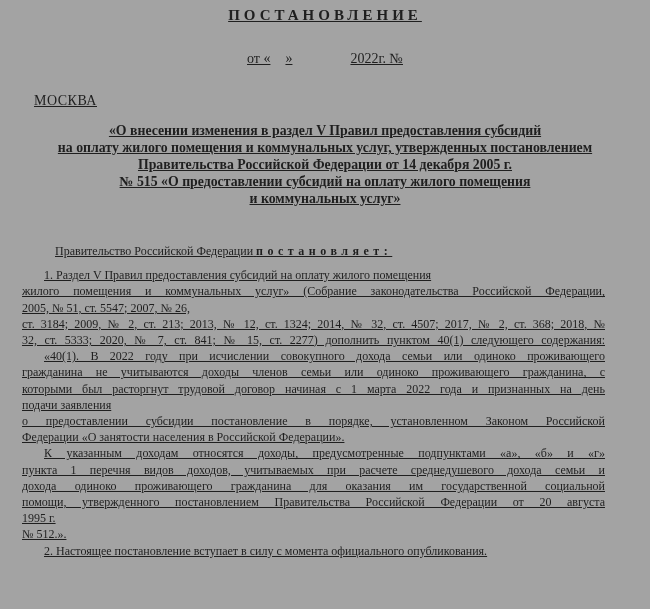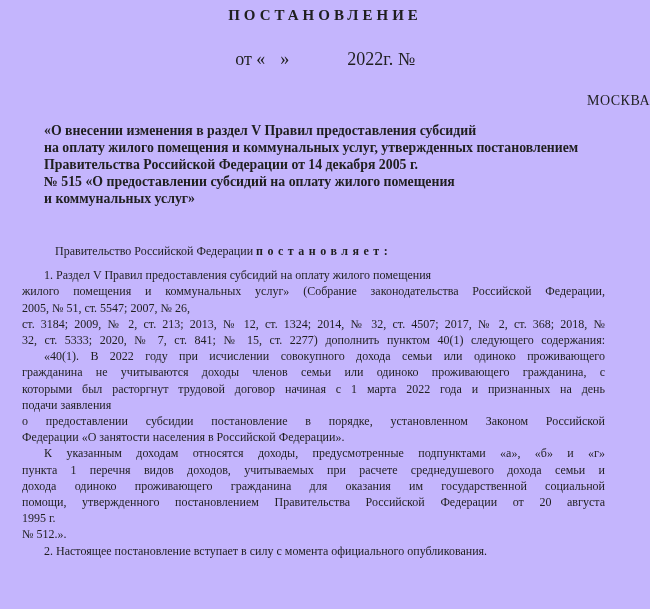--- a/index.html
+++ b/index.html
@@ -4,55 +4,57 @@
 <style>
   html, body {
     margin: 0;
     padding: 0;
     background: #ffffff;
   }
   .page {
     position: relative;
     width: 650px;
     height: 609px;
-    background: #c4b5fd;
+    background: #a3a3a3;
     color: #1f1f1f;
     font-family: "Liberation Serif", "DejaVu Serif", serif;
     overflow: hidden;
+    text-decoration: underline;
   }
   .heading {
     margin-top: 6px;
     text-align: center;
     font-size: 15px;
     font-weight: bold;
     letter-spacing: 4px;
     line-height: 18px;
   }
   .date-line {
     margin-top: 26px;
     text-align: center;
-    font-size: 18px;
+    font-size: 14px;
     line-height: 18px;
     white-space: nowrap;
   }
   .date-line .g1 { display: inline-block; width: 15px; }
   .date-line .g2 { display: inline-block; width: 58px; }
   .city {
     margin-top: 24px;
-    text-align: right;
+    text-align: left;
     font-size: 14px;
     line-height: 18px;
     letter-spacing: 0.5px;
+    padding-left: 34px;
   }
   .subject {
     margin-top: 12px;
+    text-align: center;
     font-size: 13.8px;
     font-weight: bold;
     line-height: 17px;
-    margin-left: 44px;
   }
   .bodytext {
     margin-top: 36px;
     margin-left: 22px;
     width: 583px;
     font-size: 12px;
     line-height: 16.2px;
   }
   .line { min-height: 16.2px; }
   .line.j {

